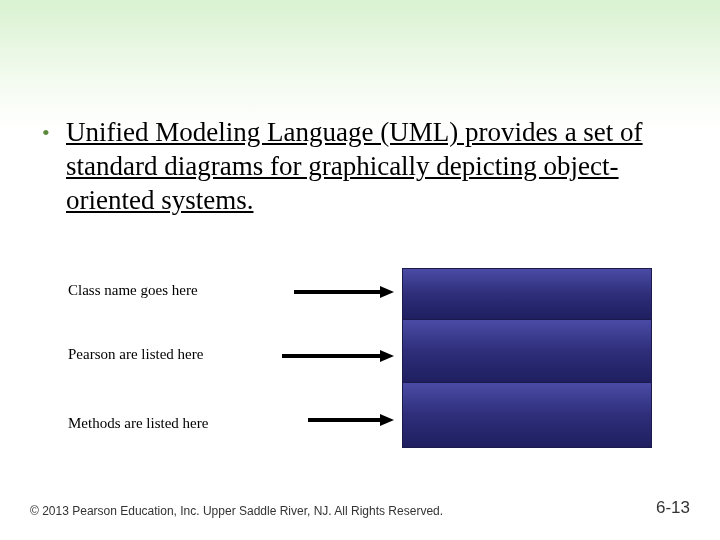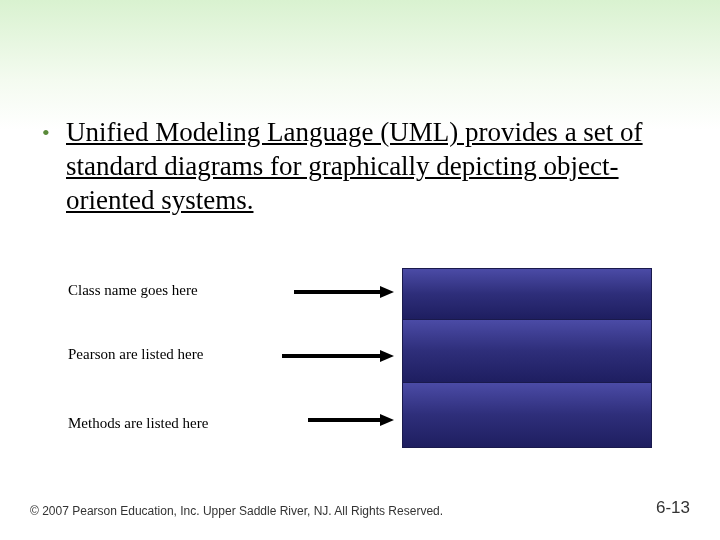--- a/index.html
+++ b/index.html
@@ -157,16 +157,16 @@
     </div>
 
     <div class="uml-box">
       <div class="uml-section uml-name"></div>
       <div class="uml-section uml-fields"></div>
       <div class="uml-section uml-methods"></div>
     </div>
 
   </div>
 
-  <div class="footer-left">© 2007 Pearson Education, Inc. Upper Saddle River, NJ. All Rights Reserved.</div>
+  <div class="footer-left">© 2013 Pearson Education, Inc. Upper Saddle River, NJ. All Rights Reserved.</div>
   <div class="footer-right">6-13</div>
 
 </div>
 
 </body></html>

